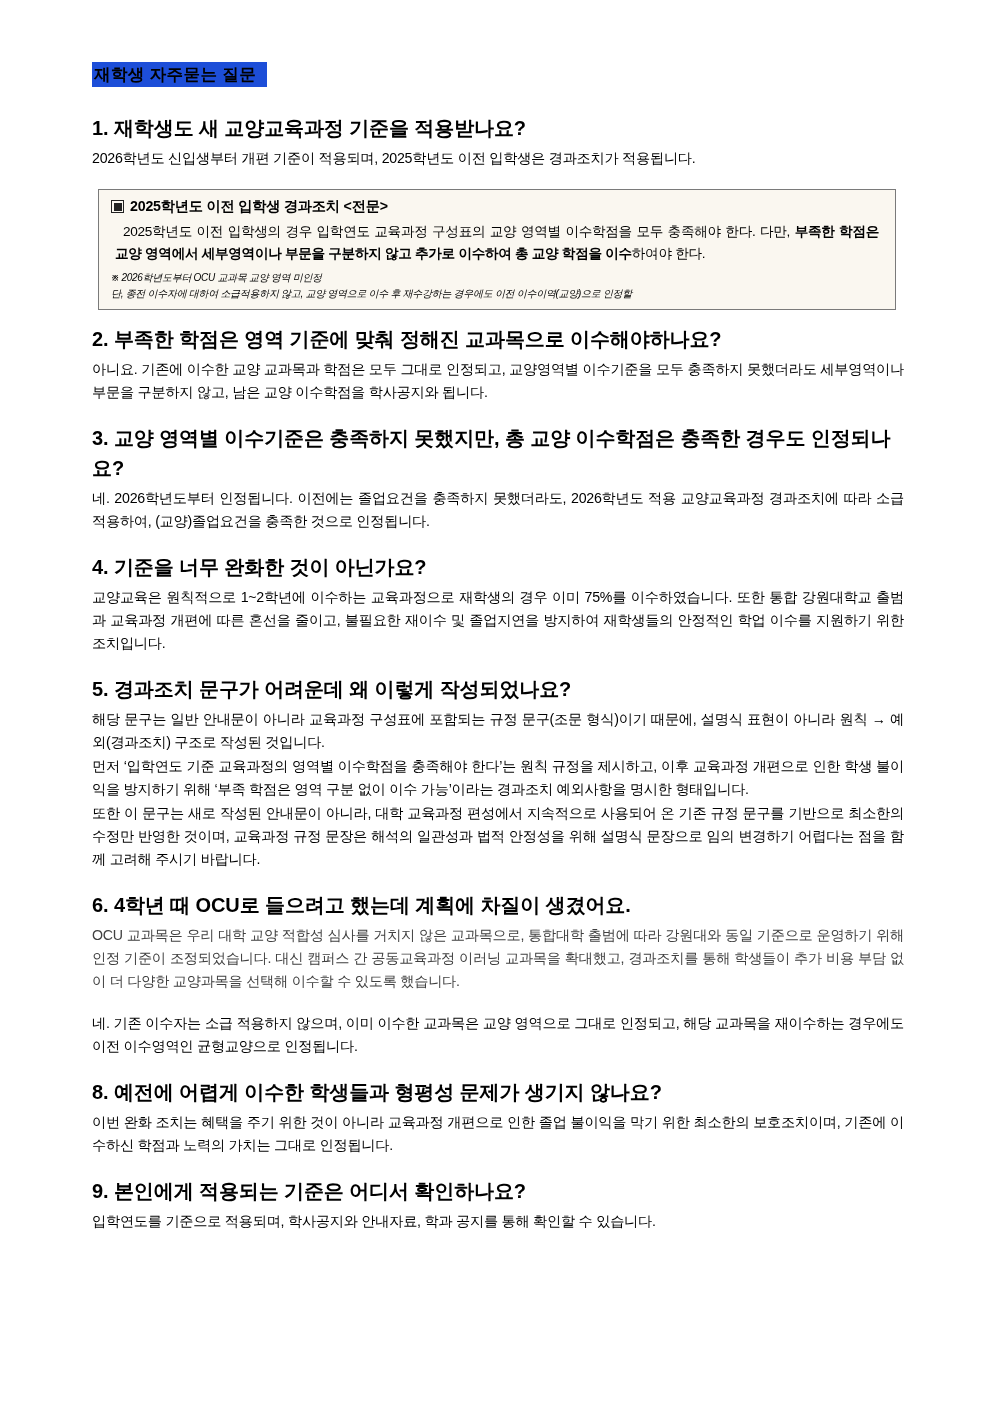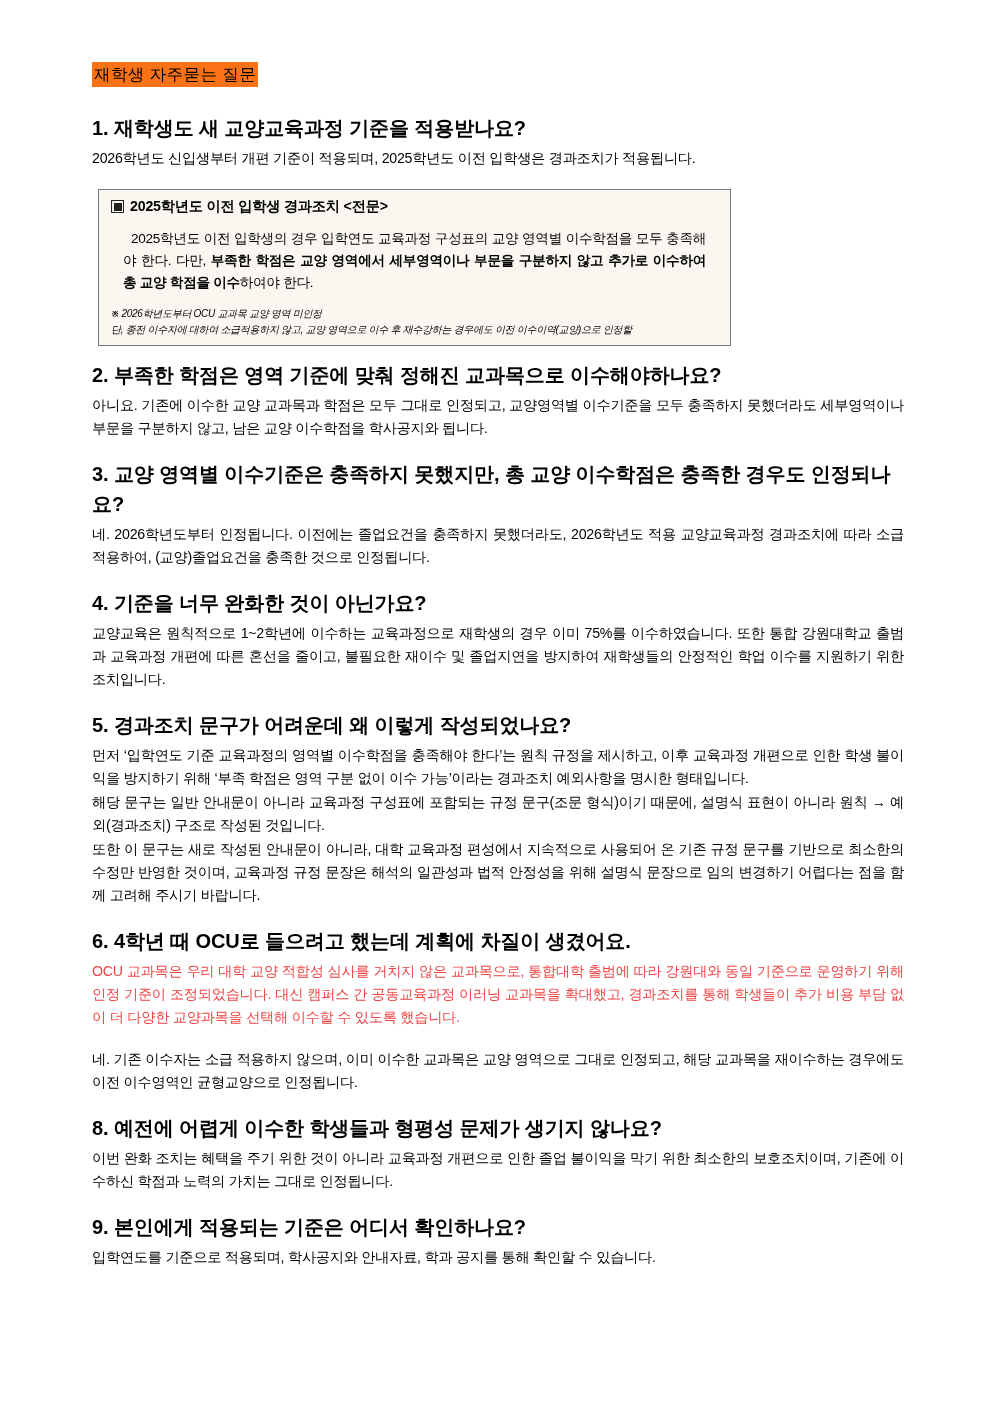--- a/index.html
+++ b/index.html
@@ -15,25 +15,25 @@
     position: relative;
     width: 992px;
     min-height: 1403px;
     margin: 0 auto;
     background: #ffffff;
     box-sizing: border-box;
     padding: 62px 88px 40px 92px;
   }
   .doc-title {
     font-size: 16.5px;
-    font-weight: normal;
+    font-weight: bold;
     letter-spacing: 0.4px;
-    background: #f97316;
+    background: #1d4ed8;
     display: inline-block;
-    padding: 1px 2px 2px 2px;
+    padding: 1px 11px 2px 2px;
     margin: 0 0 26px 0;
     line-height: 1.35;
   }
   .qa-block {
     margin-bottom: 19px;
   }
   .q {
     font-size: 20px;
     font-weight: bold;
     line-height: 1.5;
@@ -44,29 +44,29 @@
     font-size: 14.2px;
     line-height: 1.62;
     margin: 0;
     text-align: justify;
     letter-spacing: -0.25px;
   }
   .a + .a {
     margin-top: 1px;
   }
   .a.gray {
-    color: #ef4444;
+    color: #404040;
   }
   .notice-box {
     border: 1px solid #7a7a7a;
     background: #faf7f0;
     padding: 7px 12px 8px 12px;
     margin: 12px 0 14px 6px;
     box-sizing: border-box;
-    width: 633px;
+    width: 798px;
   }
   .notice-title {
     font-size: 14.2px;
     font-weight: bold;
     margin: 0 0 5px 0;
     letter-spacing: -0.2px;
     display: flex;
     align-items: center;
     gap: 6px;
   }
@@ -83,21 +83,21 @@
     position: absolute;
     left: 1.5px;
     top: 1.5px;
     right: 1.5px;
     bottom: 1.5px;
     background: #222;
   }
   .notice-body {
     font-size: 13.6px;
     line-height: 1.62;
-    margin: 12px;
+    margin: 4px;
     text-align: justify;
     letter-spacing: -0.3px;
     text-indent: 8px;
   }
   .notice-body b {
     font-weight: bold;
   }
   .notice-foot {
     font-size: 10px;
     line-height: 1.55;
@@ -149,22 +149,22 @@
 
   
   <div class="qa-block">
     <p class="q">4. 기준을 너무 완화한 것이 아닌가요?</p>
     <p class="a">교양교육은 원칙적으로 1~2학년에 이수하는 교육과정으로 재학생의 경우 이미 75%를 이수하였습니다. 또한 통합 강원대학교 출범과 교육과정 개편에 따른 혼선을 줄이고, 불필요한 재이수 및 졸업지연을 방지하여 재학생들의 안정적인 학업 이수를 지원하기 위한 조치입니다.</p>
   </div>
 
   
   <div class="qa-block">
     <p class="q">5. 경과조치 문구가 어려운데 왜 이렇게 작성되었나요?</p>
+    <p class="a">해당 문구는 일반 안내문이 아니라 교육과정 구성표에 포함되는 규정 문구(조문 형식)이기 때문에, 설명식 표현이 아니라 원칙 → 예외(경과조치) 구조로 작성된 것입니다.</p>
     <p class="a">먼저 ‘입학연도 기준 교육과정의 영역별 이수학점을 충족해야 한다’는 원칙 규정을 제시하고, 이후 교육과정 개편으로 인한 학생 불이익을 방지하기 위해 ‘부족 학점은 영역 구분 없이 이수 가능’이라는 경과조치 예외사항을 명시한 형태입니다.</p>
-    <p class="a">해당 문구는 일반 안내문이 아니라 교육과정 구성표에 포함되는 규정 문구(조문 형식)이기 때문에, 설명식 표현이 아니라 원칙 → 예외(경과조치) 구조로 작성된 것입니다.</p>
     <p class="a">또한 이 문구는 새로 작성된 안내문이 아니라, 대학 교육과정 편성에서 지속적으로 사용되어 온 기존 규정 문구를 기반으로 최소한의 수정만 반영한 것이며, 교육과정 규정 문장은 해석의 일관성과 법적 안정성을 위해 설명식 문장으로 임의 변경하기 어렵다는 점을 함께 고려해 주시기 바랍니다.</p>
   </div>
 
   
   <div class="qa-block">
     <p class="q">6. 4학년 때 OCU로 들으려고 했는데 계획에 차질이 생겼어요.</p>
     <p class="a gray">OCU 교과목은 우리 대학 교양 적합성 심사를 거치지 않은 교과목으로, 통합대학 출범에 따라 강원대와 동일 기준으로 운영하기 위해 인정 기준이 조정되었습니다. 대신 캠퍼스 간 공동교육과정 이러닝 교과목을 확대했고, 경과조치를 통해 학생들이 추가 비용 부담 없이 더 다양한 교양과목을 선택해 이수할 수 있도록 했습니다.</p>
   </div>
 
   

